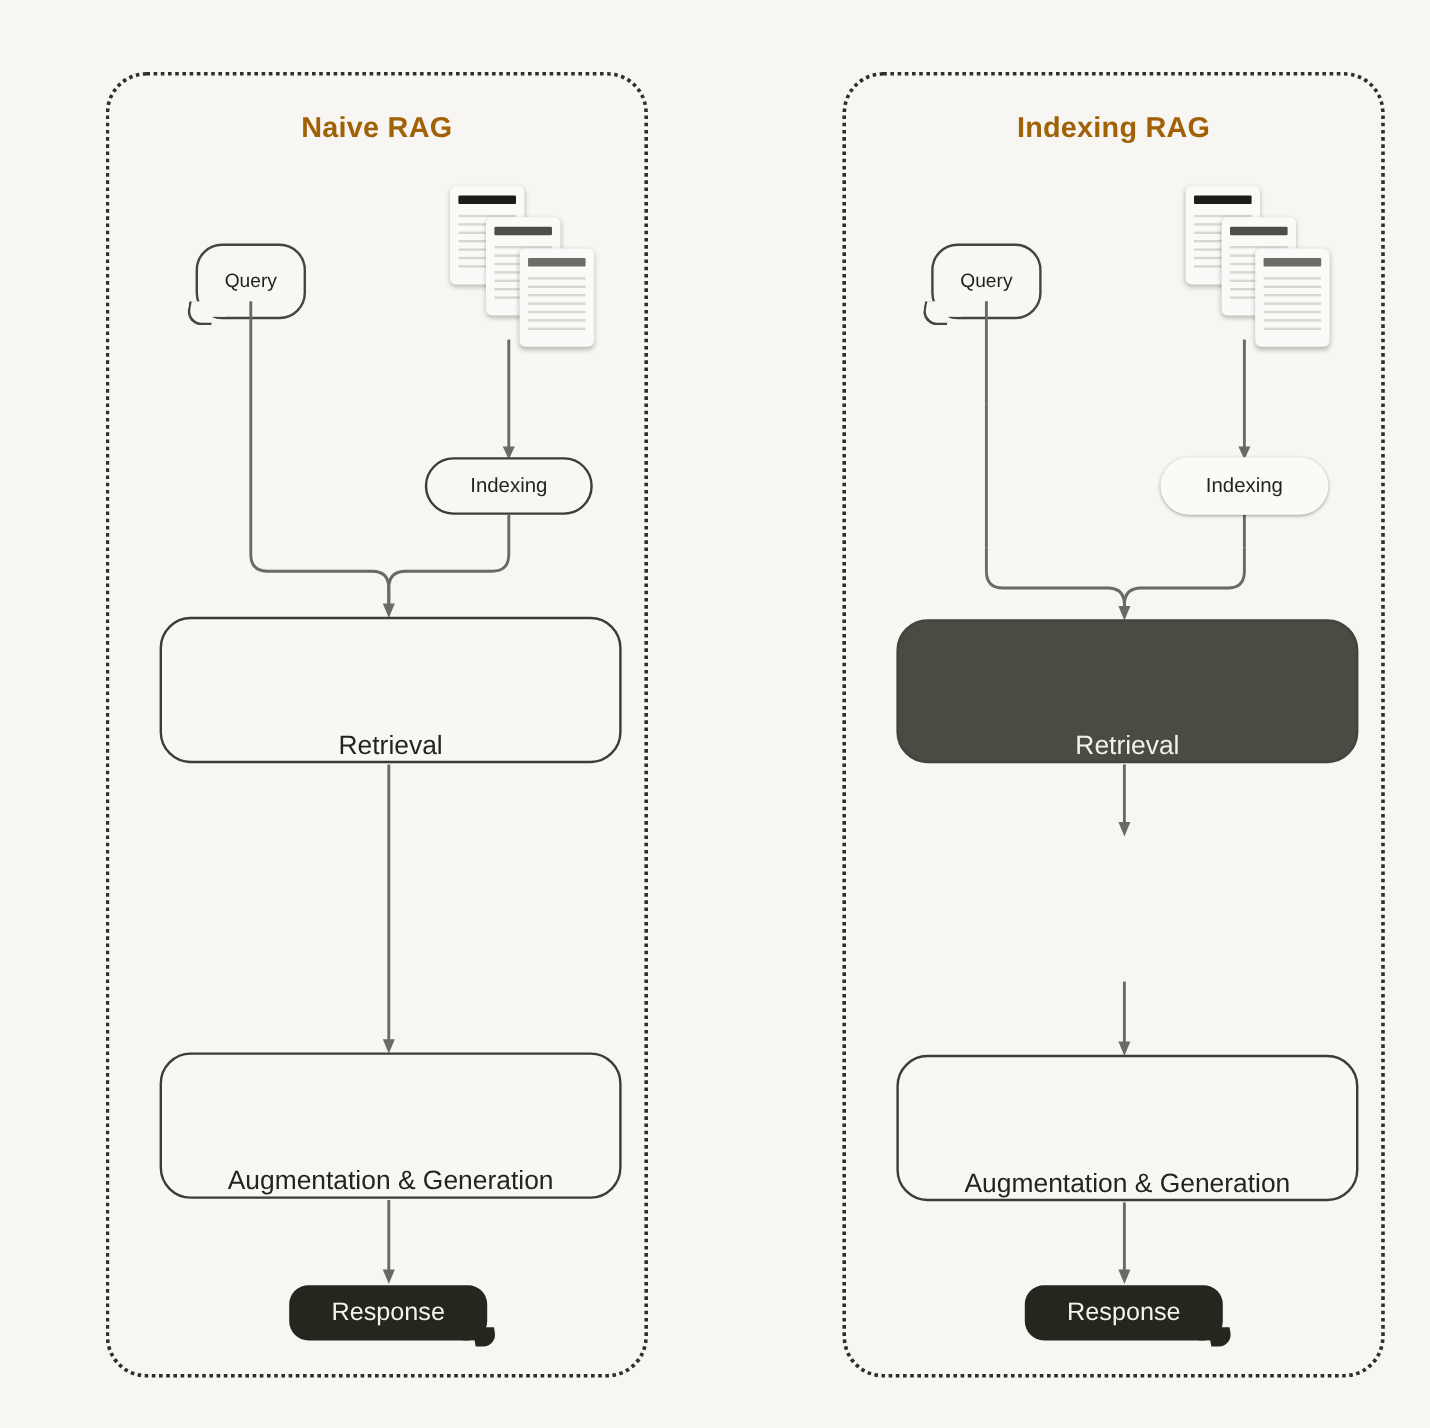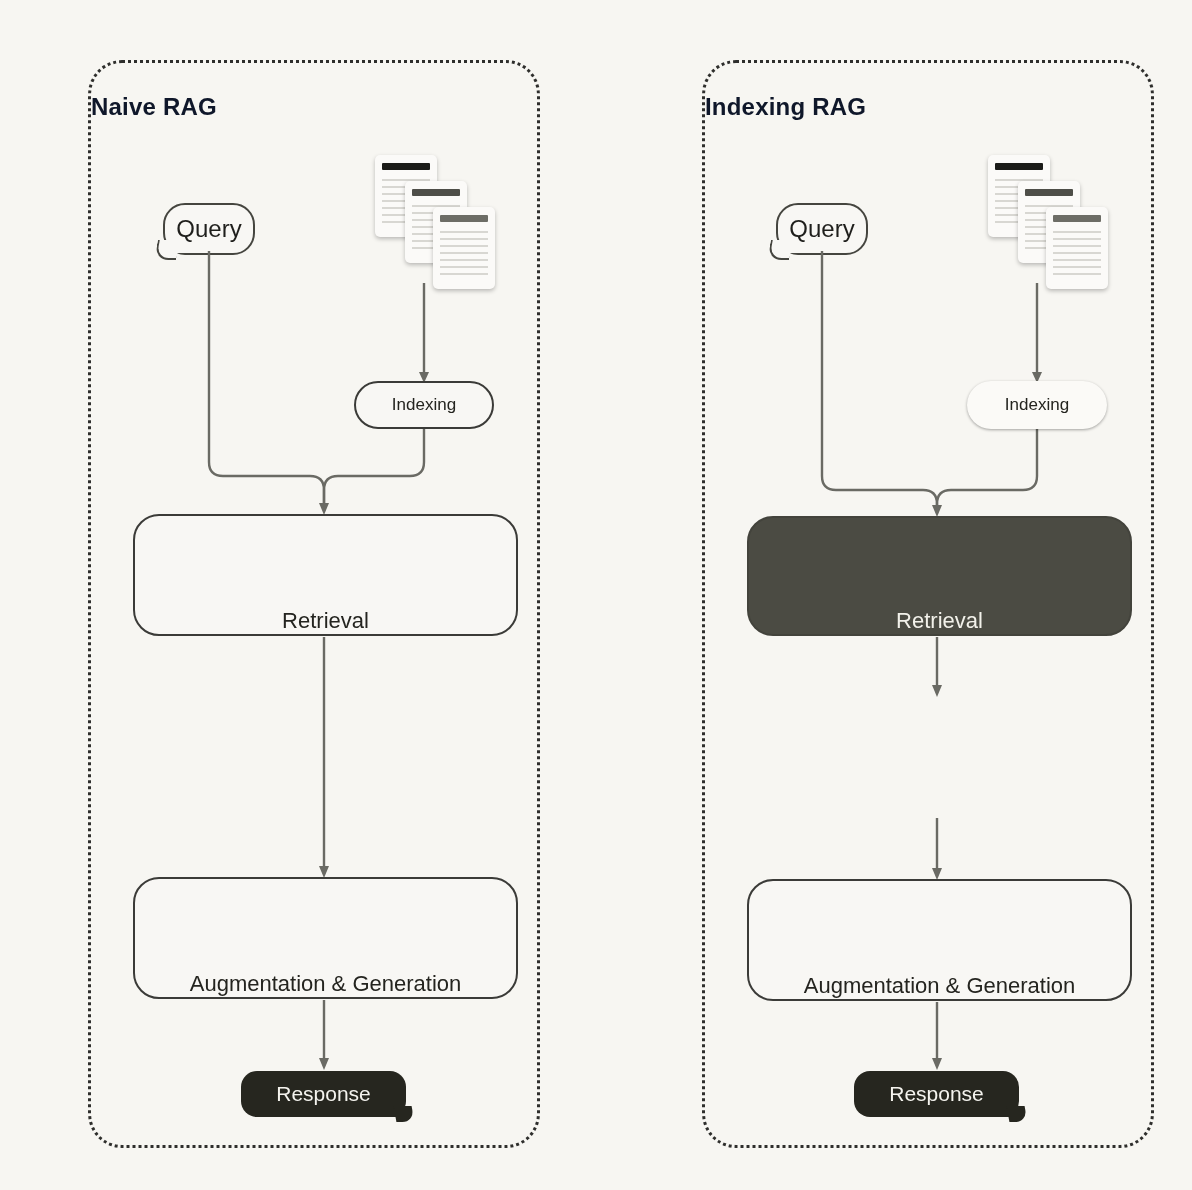--- a/index.html
+++ b/index.html
@@ -29,24 +29,24 @@
     box-sizing: border-box;
   }
   #panel-naive { left: 88px; top: 60px; width: 452px; height: 1088px; }
   #panel-advanced { left: 702px; top: 60px; width: 452px; height: 1088px; }
 
   .panel-title {
     position: absolute;
     top: 30px;
     left: 0;
     width: 100%;
-    text-align: left;
+    text-align: center;
     font-size: 24px;
     font-weight: bold;
-    color: #0f172a;
+    color: #a16207;
     letter-spacing: .2px;
   }
 
   
   .node {
     position: absolute;
     box-sizing: border-box;
     display: flex;
     align-items: flex-end;
     justify-content: center;
@@ -89,28 +89,28 @@
     border: none;
     color: #24241f;
     box-shadow: 0 1px 3px rgba(0,0,0,.35);
   }
 
   
   .query-bubble {
     position: absolute;
     box-sizing: border-box;
     width: 92px;
-    height: 52px;
+    height: 63px;
     border: 2px solid #45453f;
     border-radius: 22px;
     background: #f8f7f4;
     display: flex;
     align-items: center;
     justify-content: center;
-    font-size: 24px;
+    font-size: 16px;
     color: #1f1f1c;
   }
   .query-bubble .tail {
     position: absolute;
     left: -9px;
     bottom: -7px;
     width: 20px;
     height: 18px;
     background: #f8f7f4;
     border-left: 2px solid #45453f;

